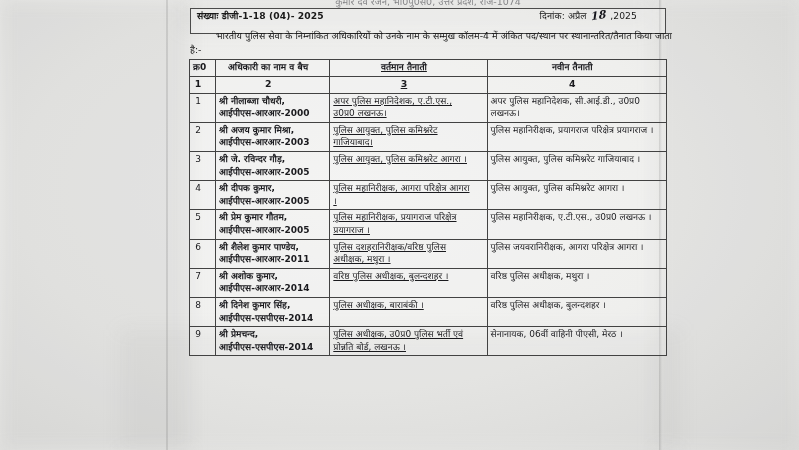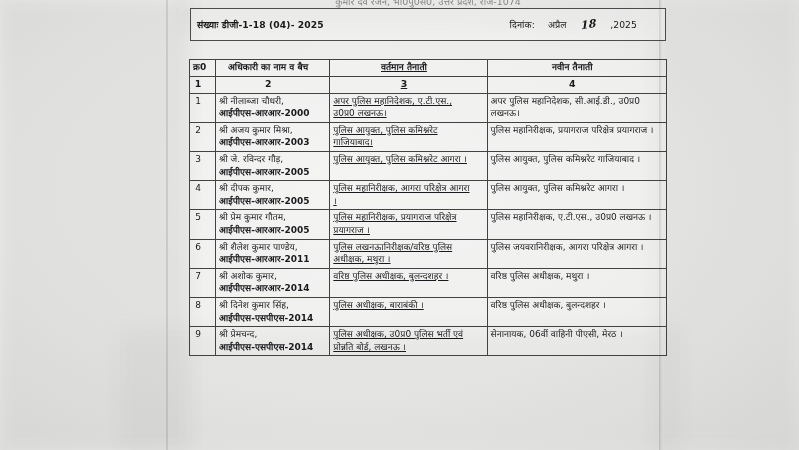--- a/index.html
+++ b/index.html
@@ -80,36 +80,36 @@
     filter: blur(0.35px);
     white-space: nowrap;
   }
 
   
   .numdate {
     position: absolute;
     left: 174px;
     top: 8px;
     width: 476px;
-    height: 33px;
+    height: 26px;
     border: 1px solid #4c4c4c;
     box-sizing: border-box;
     display: flex;
-    align-items: center;
+    align-items: flex-start;
     justify-content: space-between;
     padding: 0 6px;
     font-size: 9.2px;
     letter-spacing: 0.1px;
     background: rgba(255,255,255,0.22);
   }
   .numdate .left { font-weight: bold; }
   .numdate .right {
     display: flex;
     align-items: baseline;
-    gap: 13px;
+    gap: 3px;
     padding-right: 22px;
   }
   .daymark {
     display: inline-block;
     font-family: "DejaVu Serif", serif;
     font-style: italic;
     font-weight: bold;
     transform: rotate(-9deg) skewX(-6deg);
     font-size: 11px;
     color: #16161d;
@@ -155,21 +155,21 @@
   .c1 { width: 26px;  text-align: center; }
   .c2 { width: 114px; }
   .c3 { width: 157px; text-decoration: underline; }
   .c4 { width: 179px; margin-top: 6px; }
 
   table.grid thead td,
   table.grid thead th { text-align: center; vertical-align: middle; font-weight: bold; }
   tr.head-num td   { height: 13px; font-size: 9.4px; }
 
   td.num { text-align: center; vertical-align: top; padding-top: 1px; }
-  .nm-l1 { display: block; }
+  .nm-l1 { display: block; font-weight: bold; }
   .nm-l2 { display: block; font-weight: bold; }
 
   
   #doc, .tbl-wrap { filter: contrast(1.02); }
   .inkfade { opacity: 0.97; }
 </style>
 </head>
 <body>
 
 <div id="page-root">
@@ -191,20 +191,23 @@
         <span>डीजी-1-18 (04)- 2025</span>
       </div>
       <div class="right">
         <span>दिनांक:</span>
         <span>अप्रैल</span>
         <span class="daymark">18</span>
         <span>,2025</span>
       </div>
     </div>
 
+    <div class="intro">
+      <span class="indent"></span><span>भारतीय पुलिस सेवा के निम्नांकित अधिकारियों को उनके नाम के सम्मुख कॉलम-4 में अंकित पद/स्थान पर स्थानान्तरित/तैनात किया जाता है:-</span>
+    </div>
 
     <div class="tbl-wrap">
       <table class="grid inkfade">
         <colgroup>
           <col class="c1">
             <col class="c2">
             <col class="c3">
             <col class="c4">
         </colgroup>
         <thead>
@@ -266,21 +269,21 @@
               </td>
               <td class="c3">पुलिस महानिरीक्षक, प्रयागराज परिक्षेत्र प्रयागराज ।</td>
               <td class="c4">पुलिस महानिरीक्षक, ए.टी.एस., उ0प्र0 लखनऊ ।</td>
             </tr>
             <tr>
               <td class="c1 num">6</td>
               <td class="c2">
                 <span class="nm-l1">श्री शैलेश कुमार पाण्डेय,</span>
                 <span class="nm-l2">आईपीएस-आरआर-2011</span>
               </td>
-              <td class="c3">पुलिस लखनऊानिरीक्षक/वरिष्ठ पुलिस अधीक्षक, मथुरा ।</td>
+              <td class="c3">पुलिस दशहरानिरीक्षक/वरिष्ठ पुलिस अधीक्षक, मथुरा ।</td>
               <td class="c4">पुलिस जयवरानिरीक्षक, आगरा परिक्षेत्र आगरा ।</td>
             </tr>
             <tr>
               <td class="c1 num">7</td>
               <td class="c2">
                 <span class="nm-l1">श्री अशोक कुमार,</span>
                 <span class="nm-l2">आईपीएस-आरआर-2014</span>
               </td>
               <td class="c3">वरिष्ठ पुलिस अधीक्षक, बुलन्दशहर ।</td>
               <td class="c4">वरिष्ठ पुलिस अधीक्षक, मथुरा ।</td>

